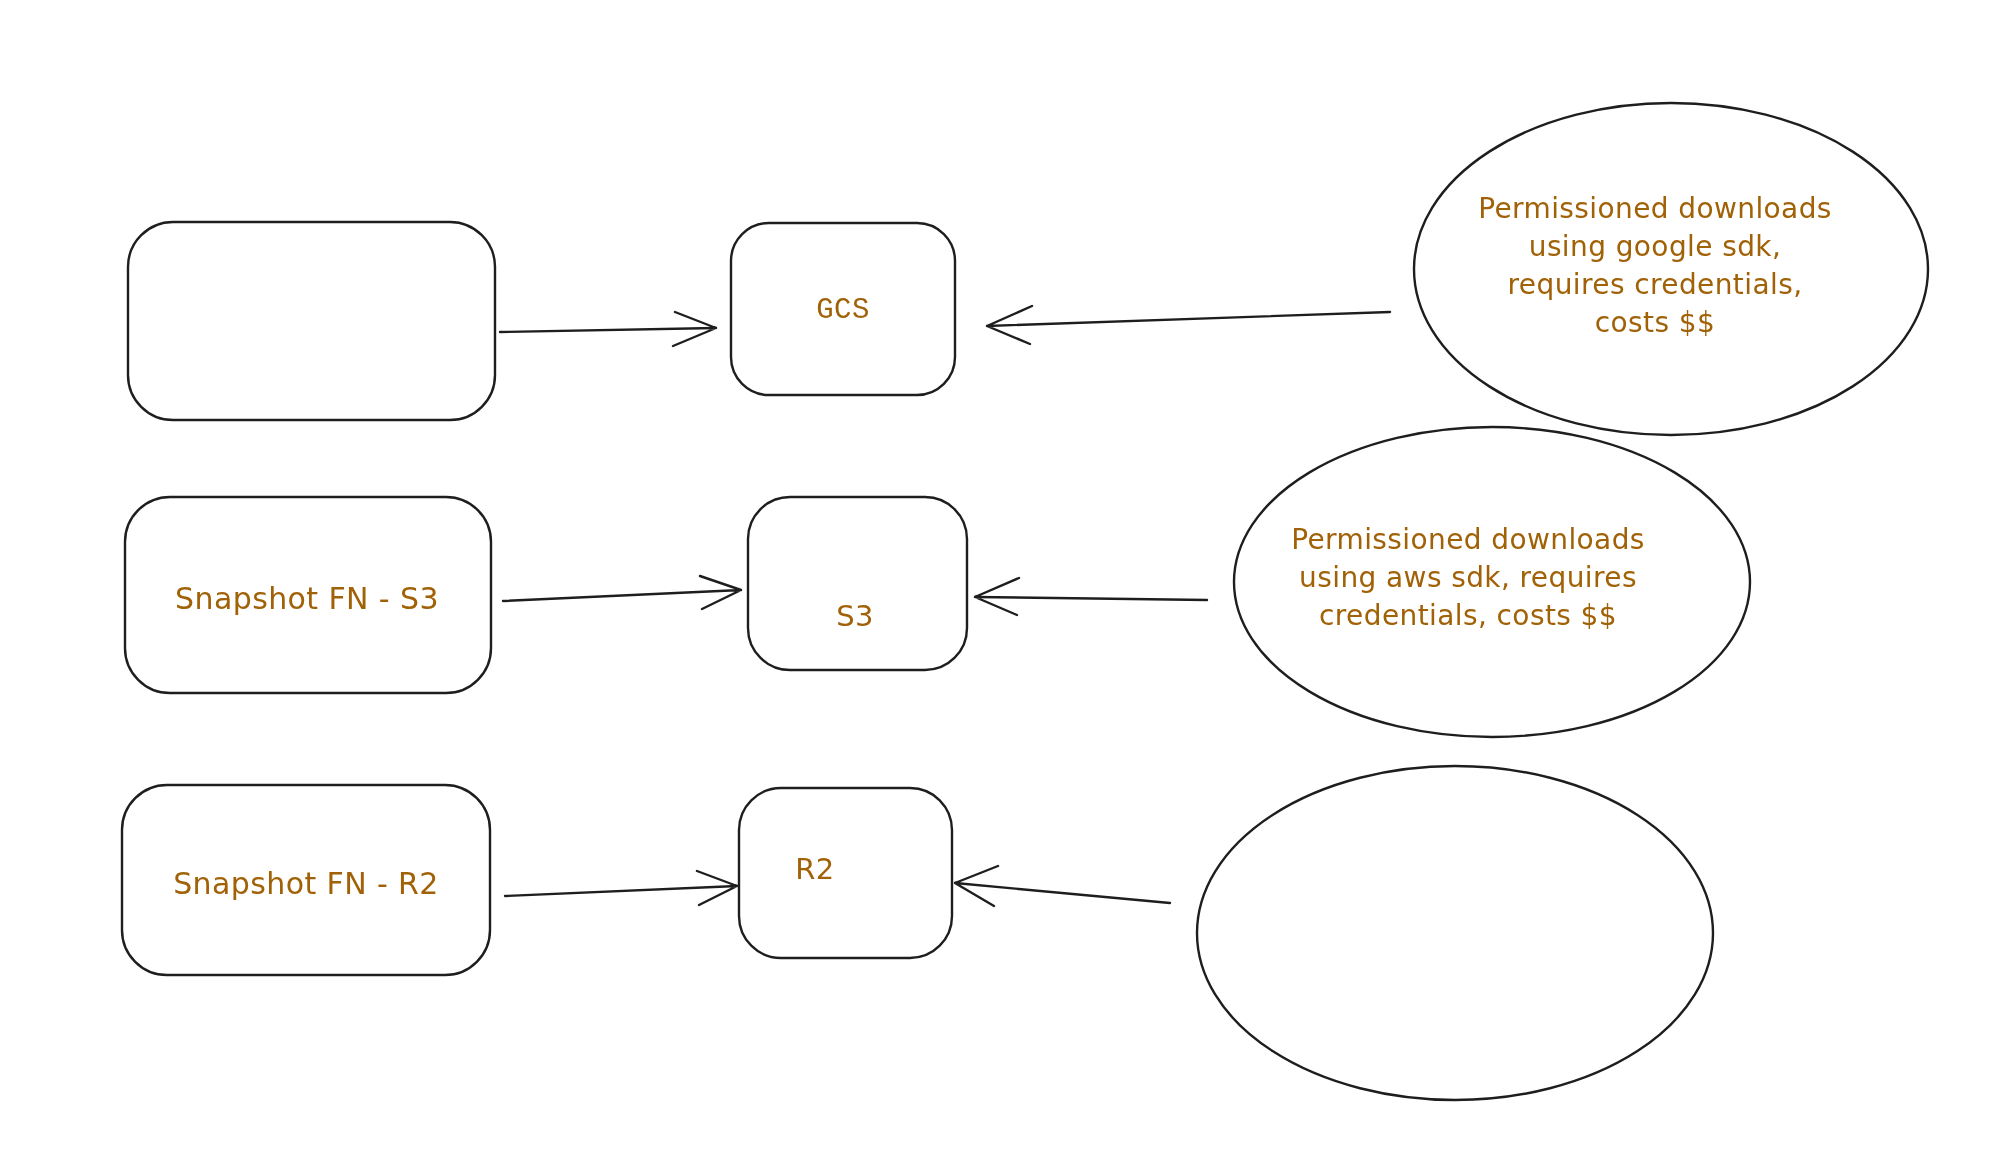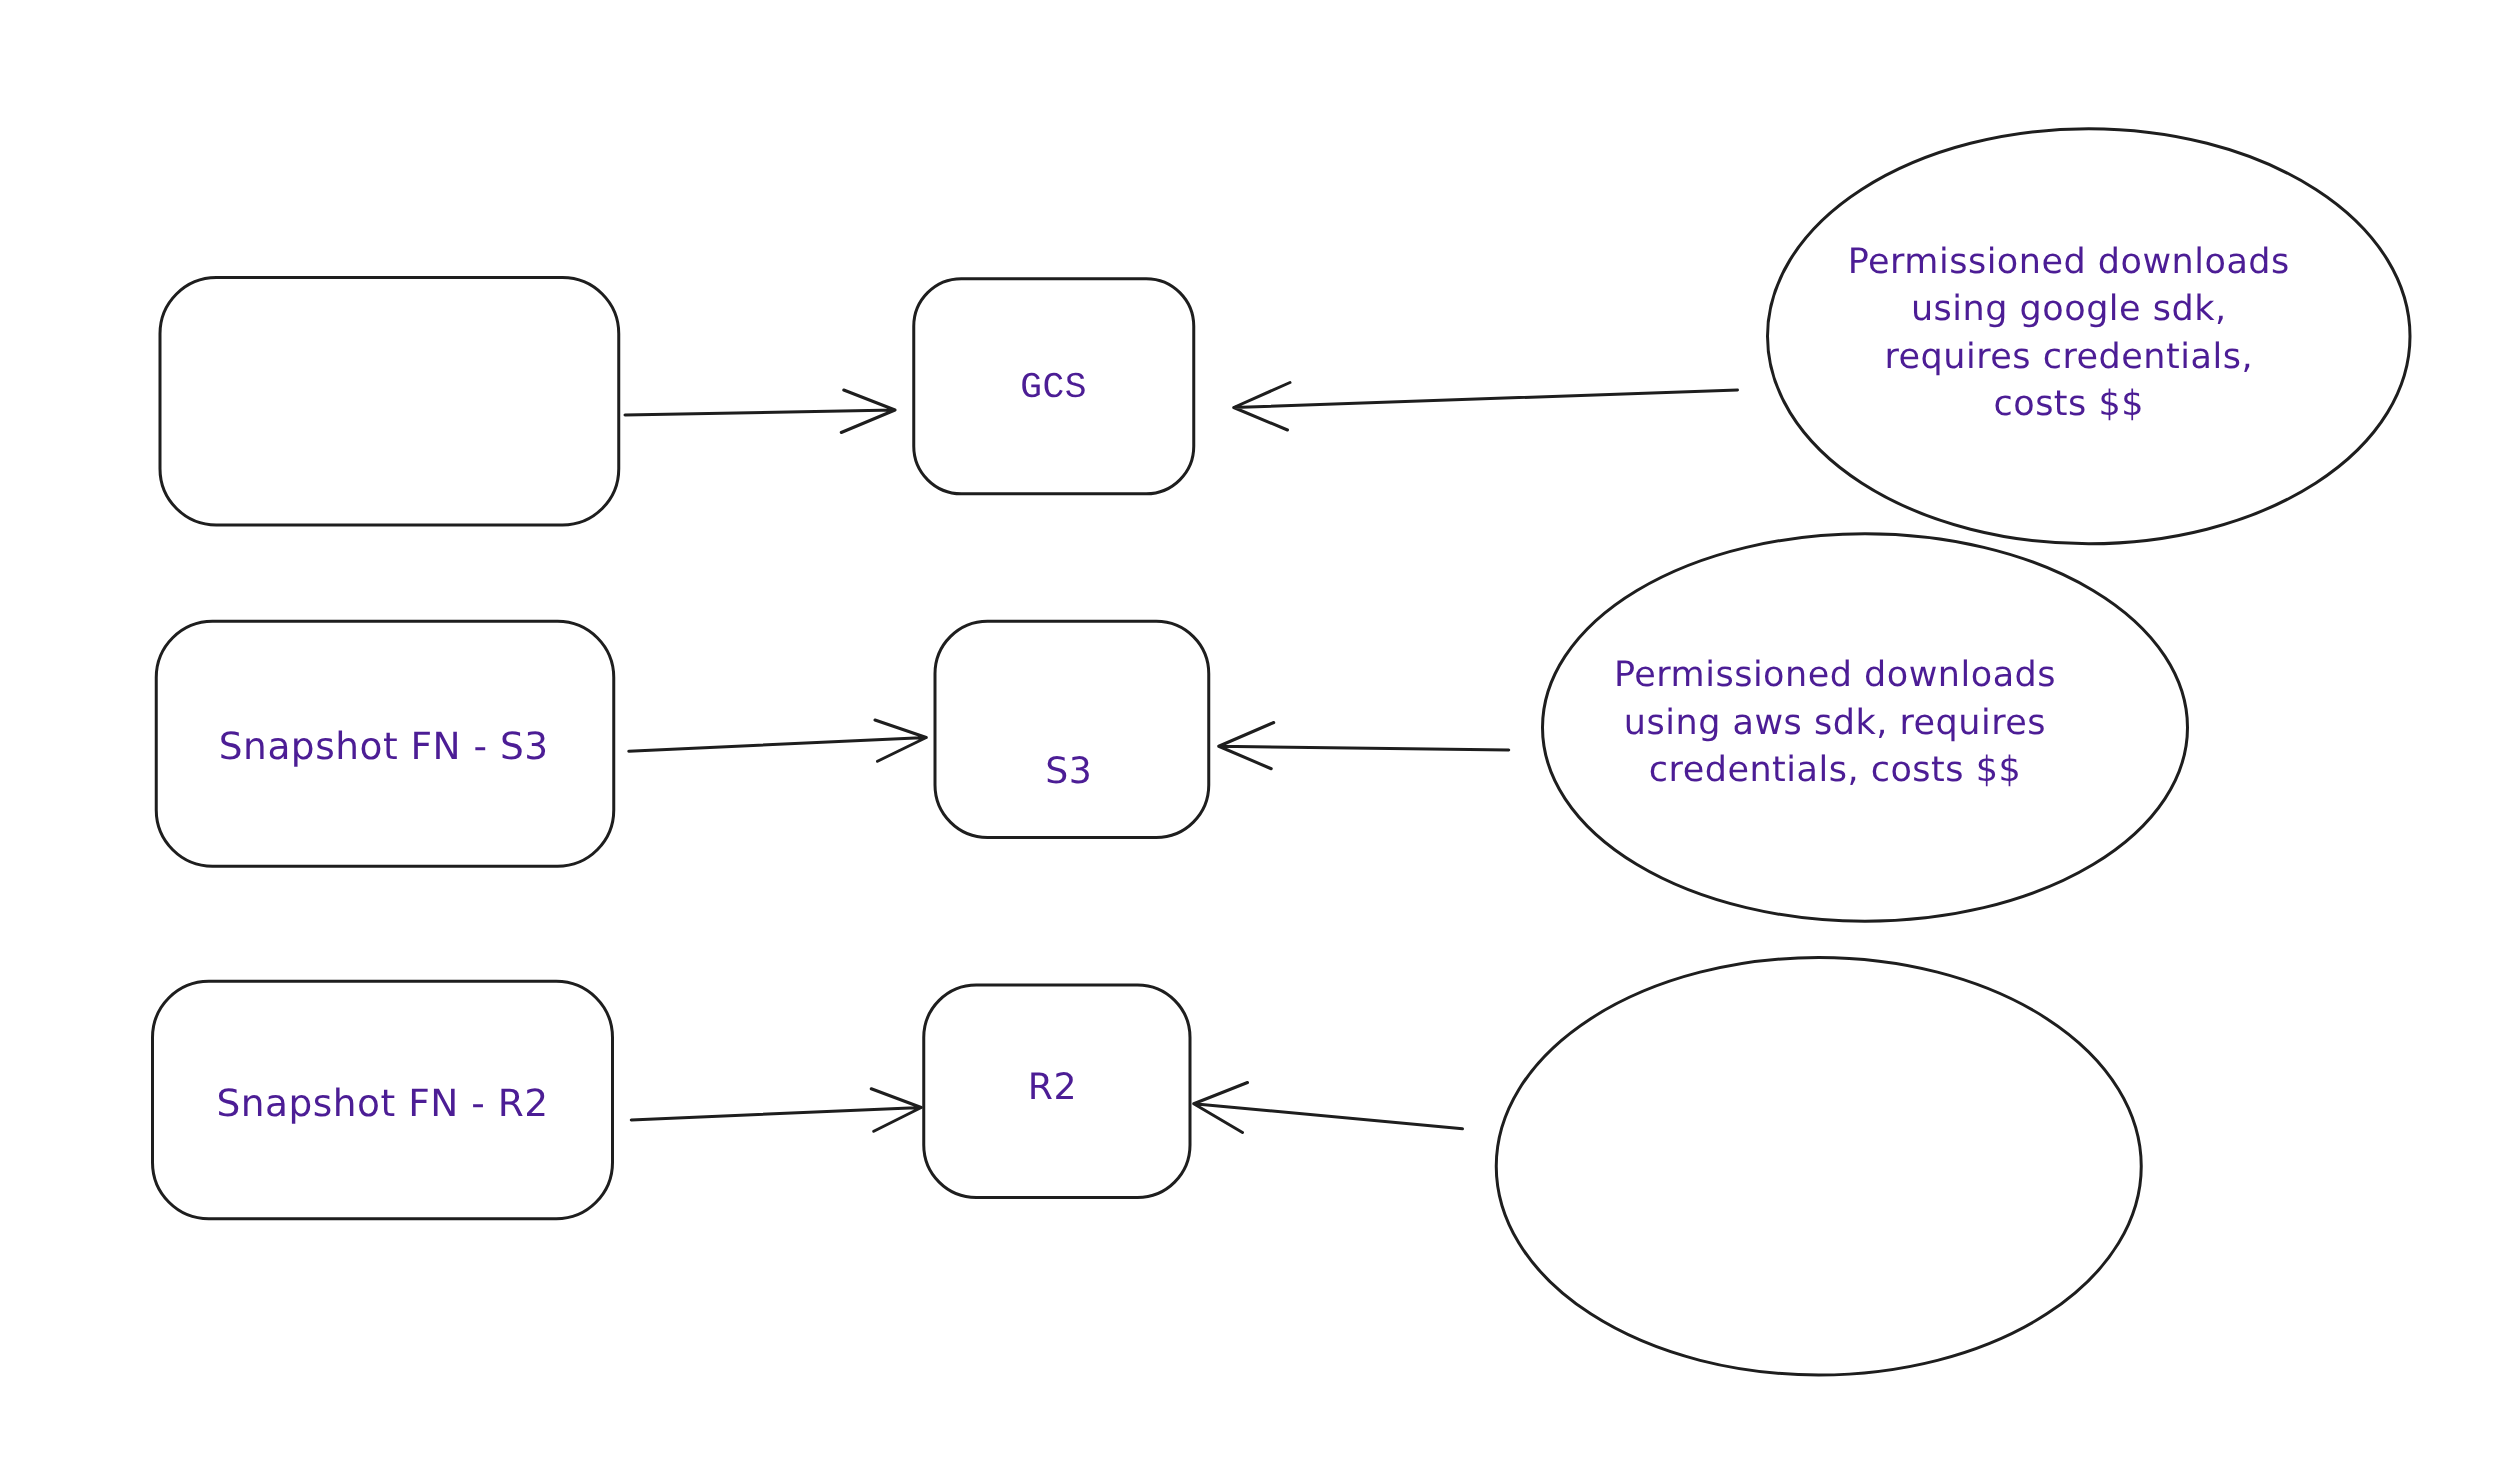--- a/index.html
+++ b/index.html
@@ -19,21 +19,21 @@
   .stage svg {
     position: absolute;
     left: 0;
     top: 0;
   }
   .label {
     position: absolute;
     transform: translate(-50%, -50%);
     text-align: center;
     white-space: pre-line;
-    color: #4c1d95;
+    color: #a16207;
     letter-spacing: 0.4px;
   }
   .node-label {
     font-size: 30px;
   }
   .store-label {
     font-size: 29px;
   }
   .note-label {
     font-size: 28px;
@@ -41,21 +41,21 @@
     width: 460px;
   }
   
   #lbl-src-gcs   { left: 309px;  top: 321px; }
   #lbl-store-gcs { left: 843px;  top: 310px; font-family: Liberation Mono, monospace; }
   #lbl-note-gcs  { left: 1655px; top: 266px; }
   #lbl-src-s3    { left: 307px;  top: 598px; }
   #lbl-store-s3  { left: 855px;  top: 616px; }
   #lbl-note-s3   { left: 1468px; top: 578px; }
   #lbl-src-r2    { left: 306px;  top: 883px; }
-  #lbl-store-r2  { left: 842px;  top: 869px; }
+  #lbl-store-r2  { left: 815px;  top: 869px; }
   #lbl-note-r2   { left: 1437px; top: 932px; }
 </style>
 </head>
 <body>
 
 <div class="stage">
 
   <svg width="2000" height="1174" viewBox="0 0 2000 1174">
     <g fill="none" stroke="#1e1e1e" stroke-width="2.4" stroke-linecap="round" stroke-linejoin="round">
 

